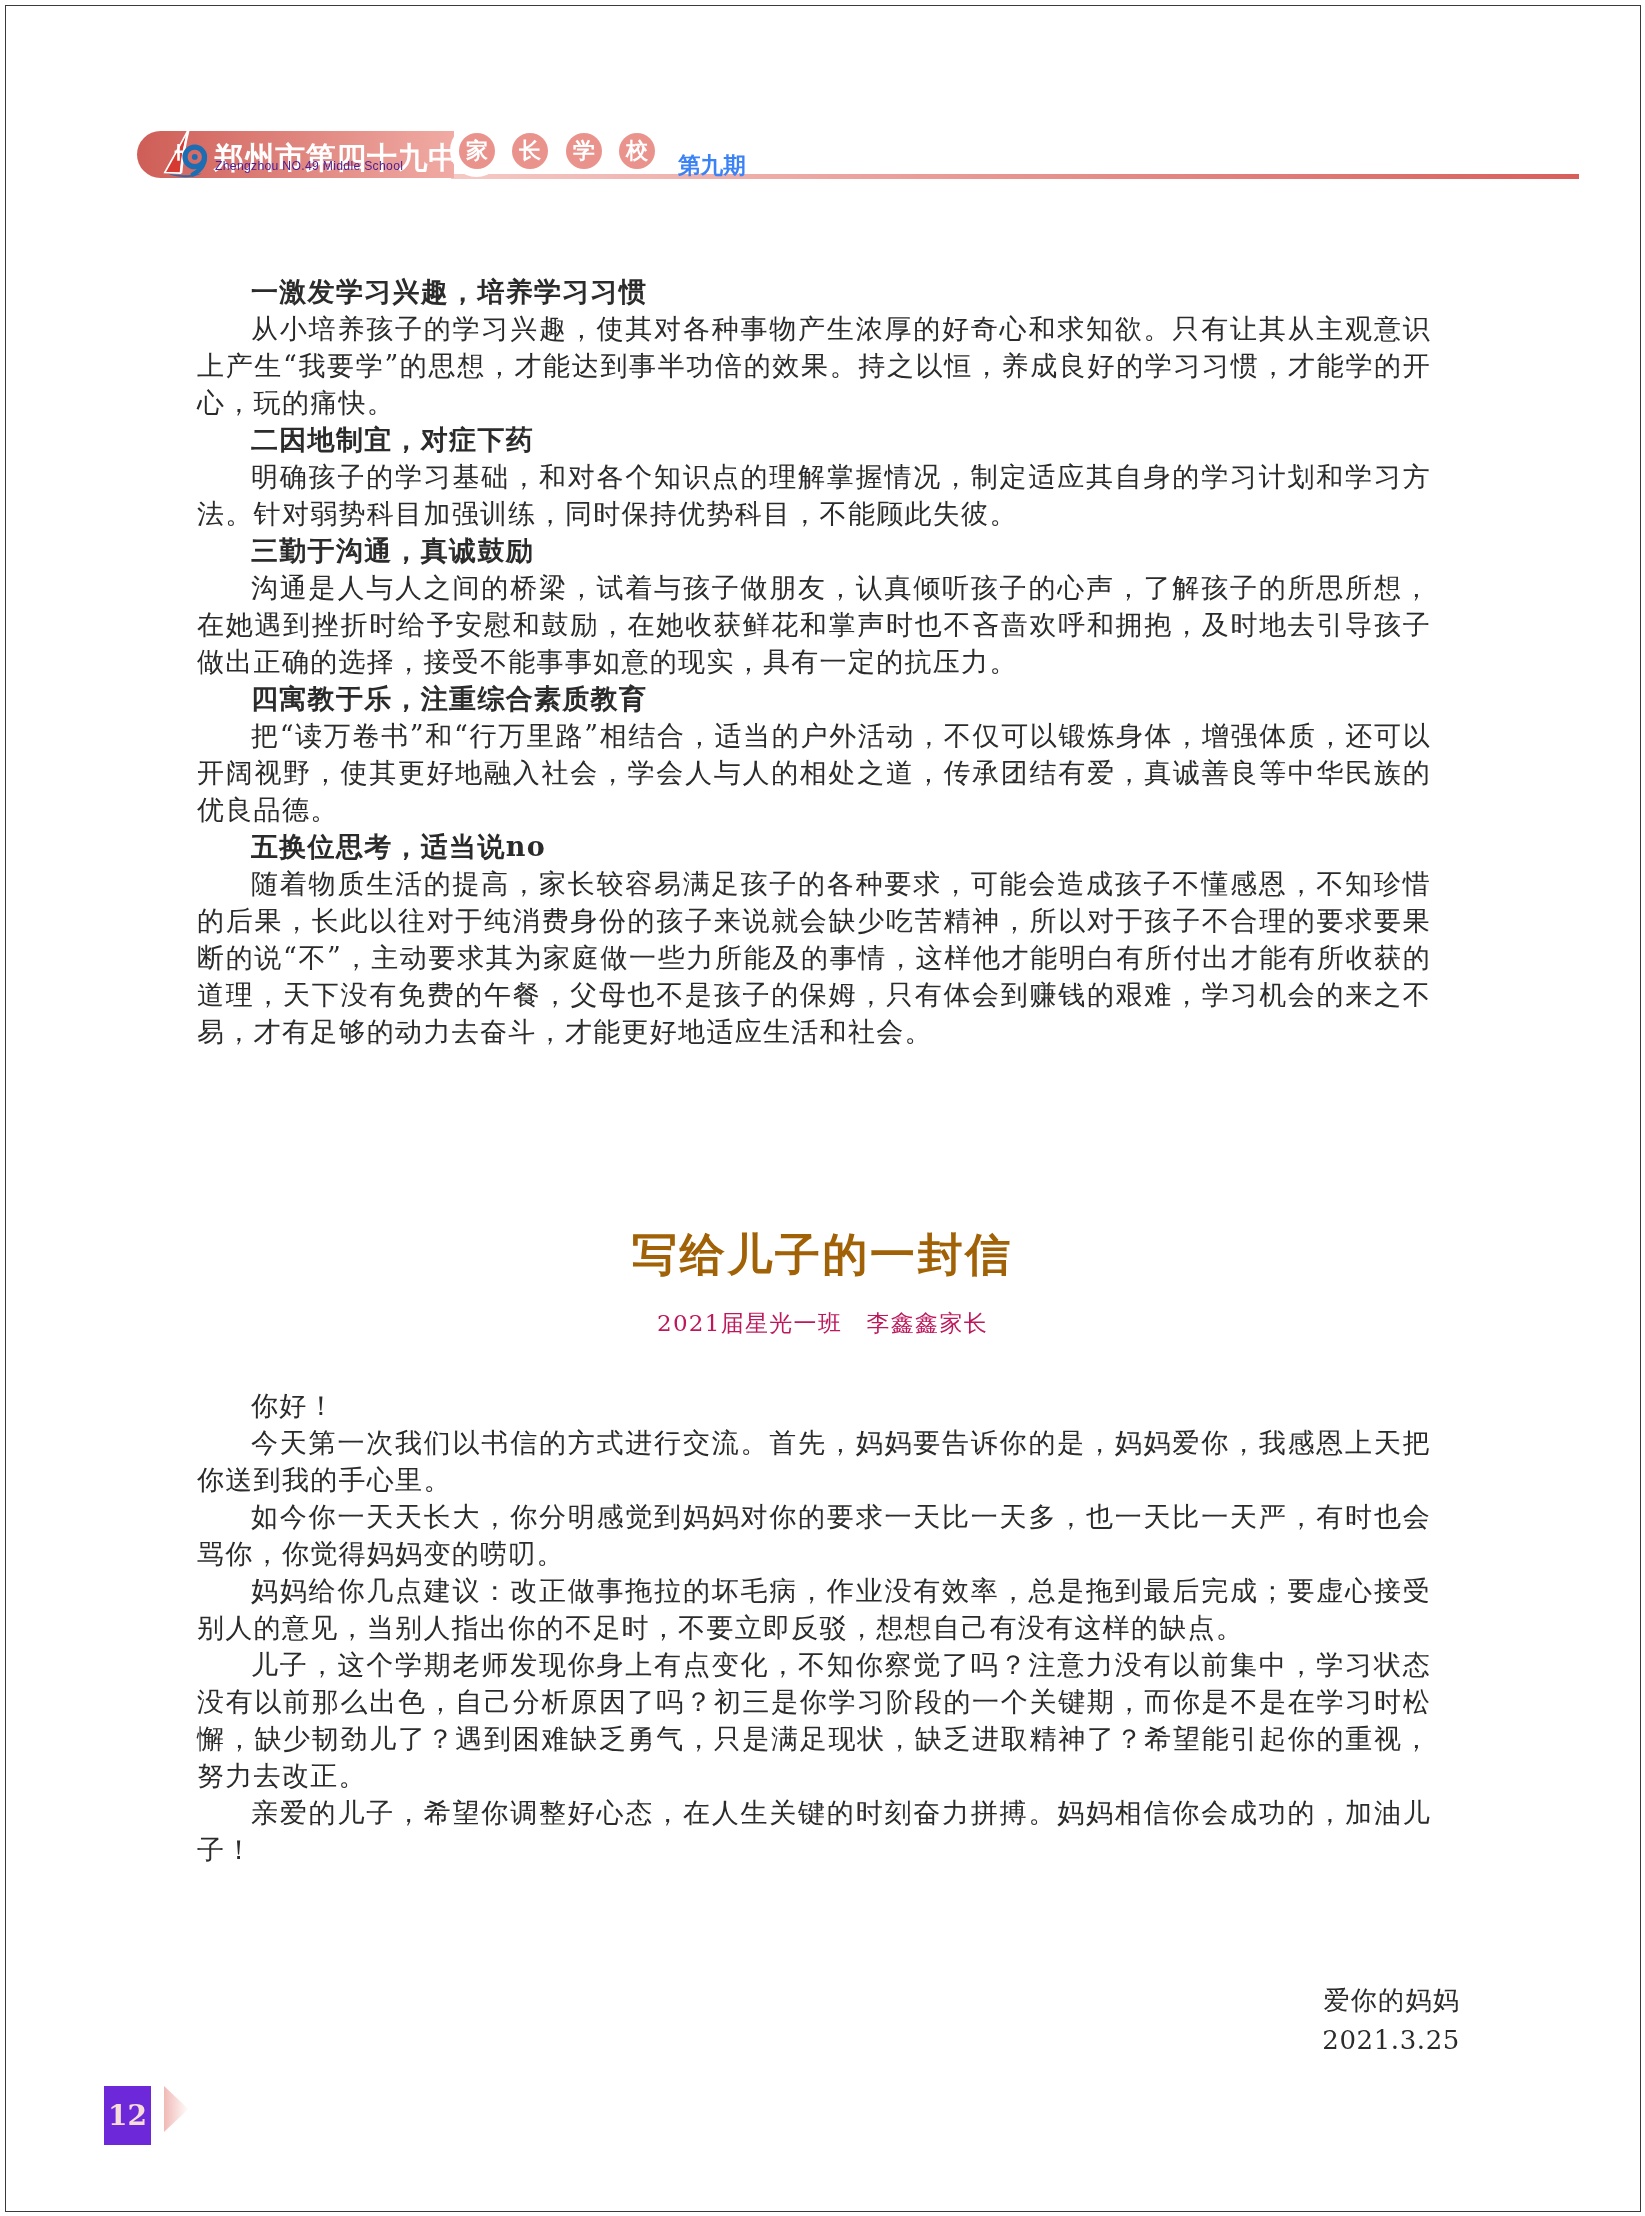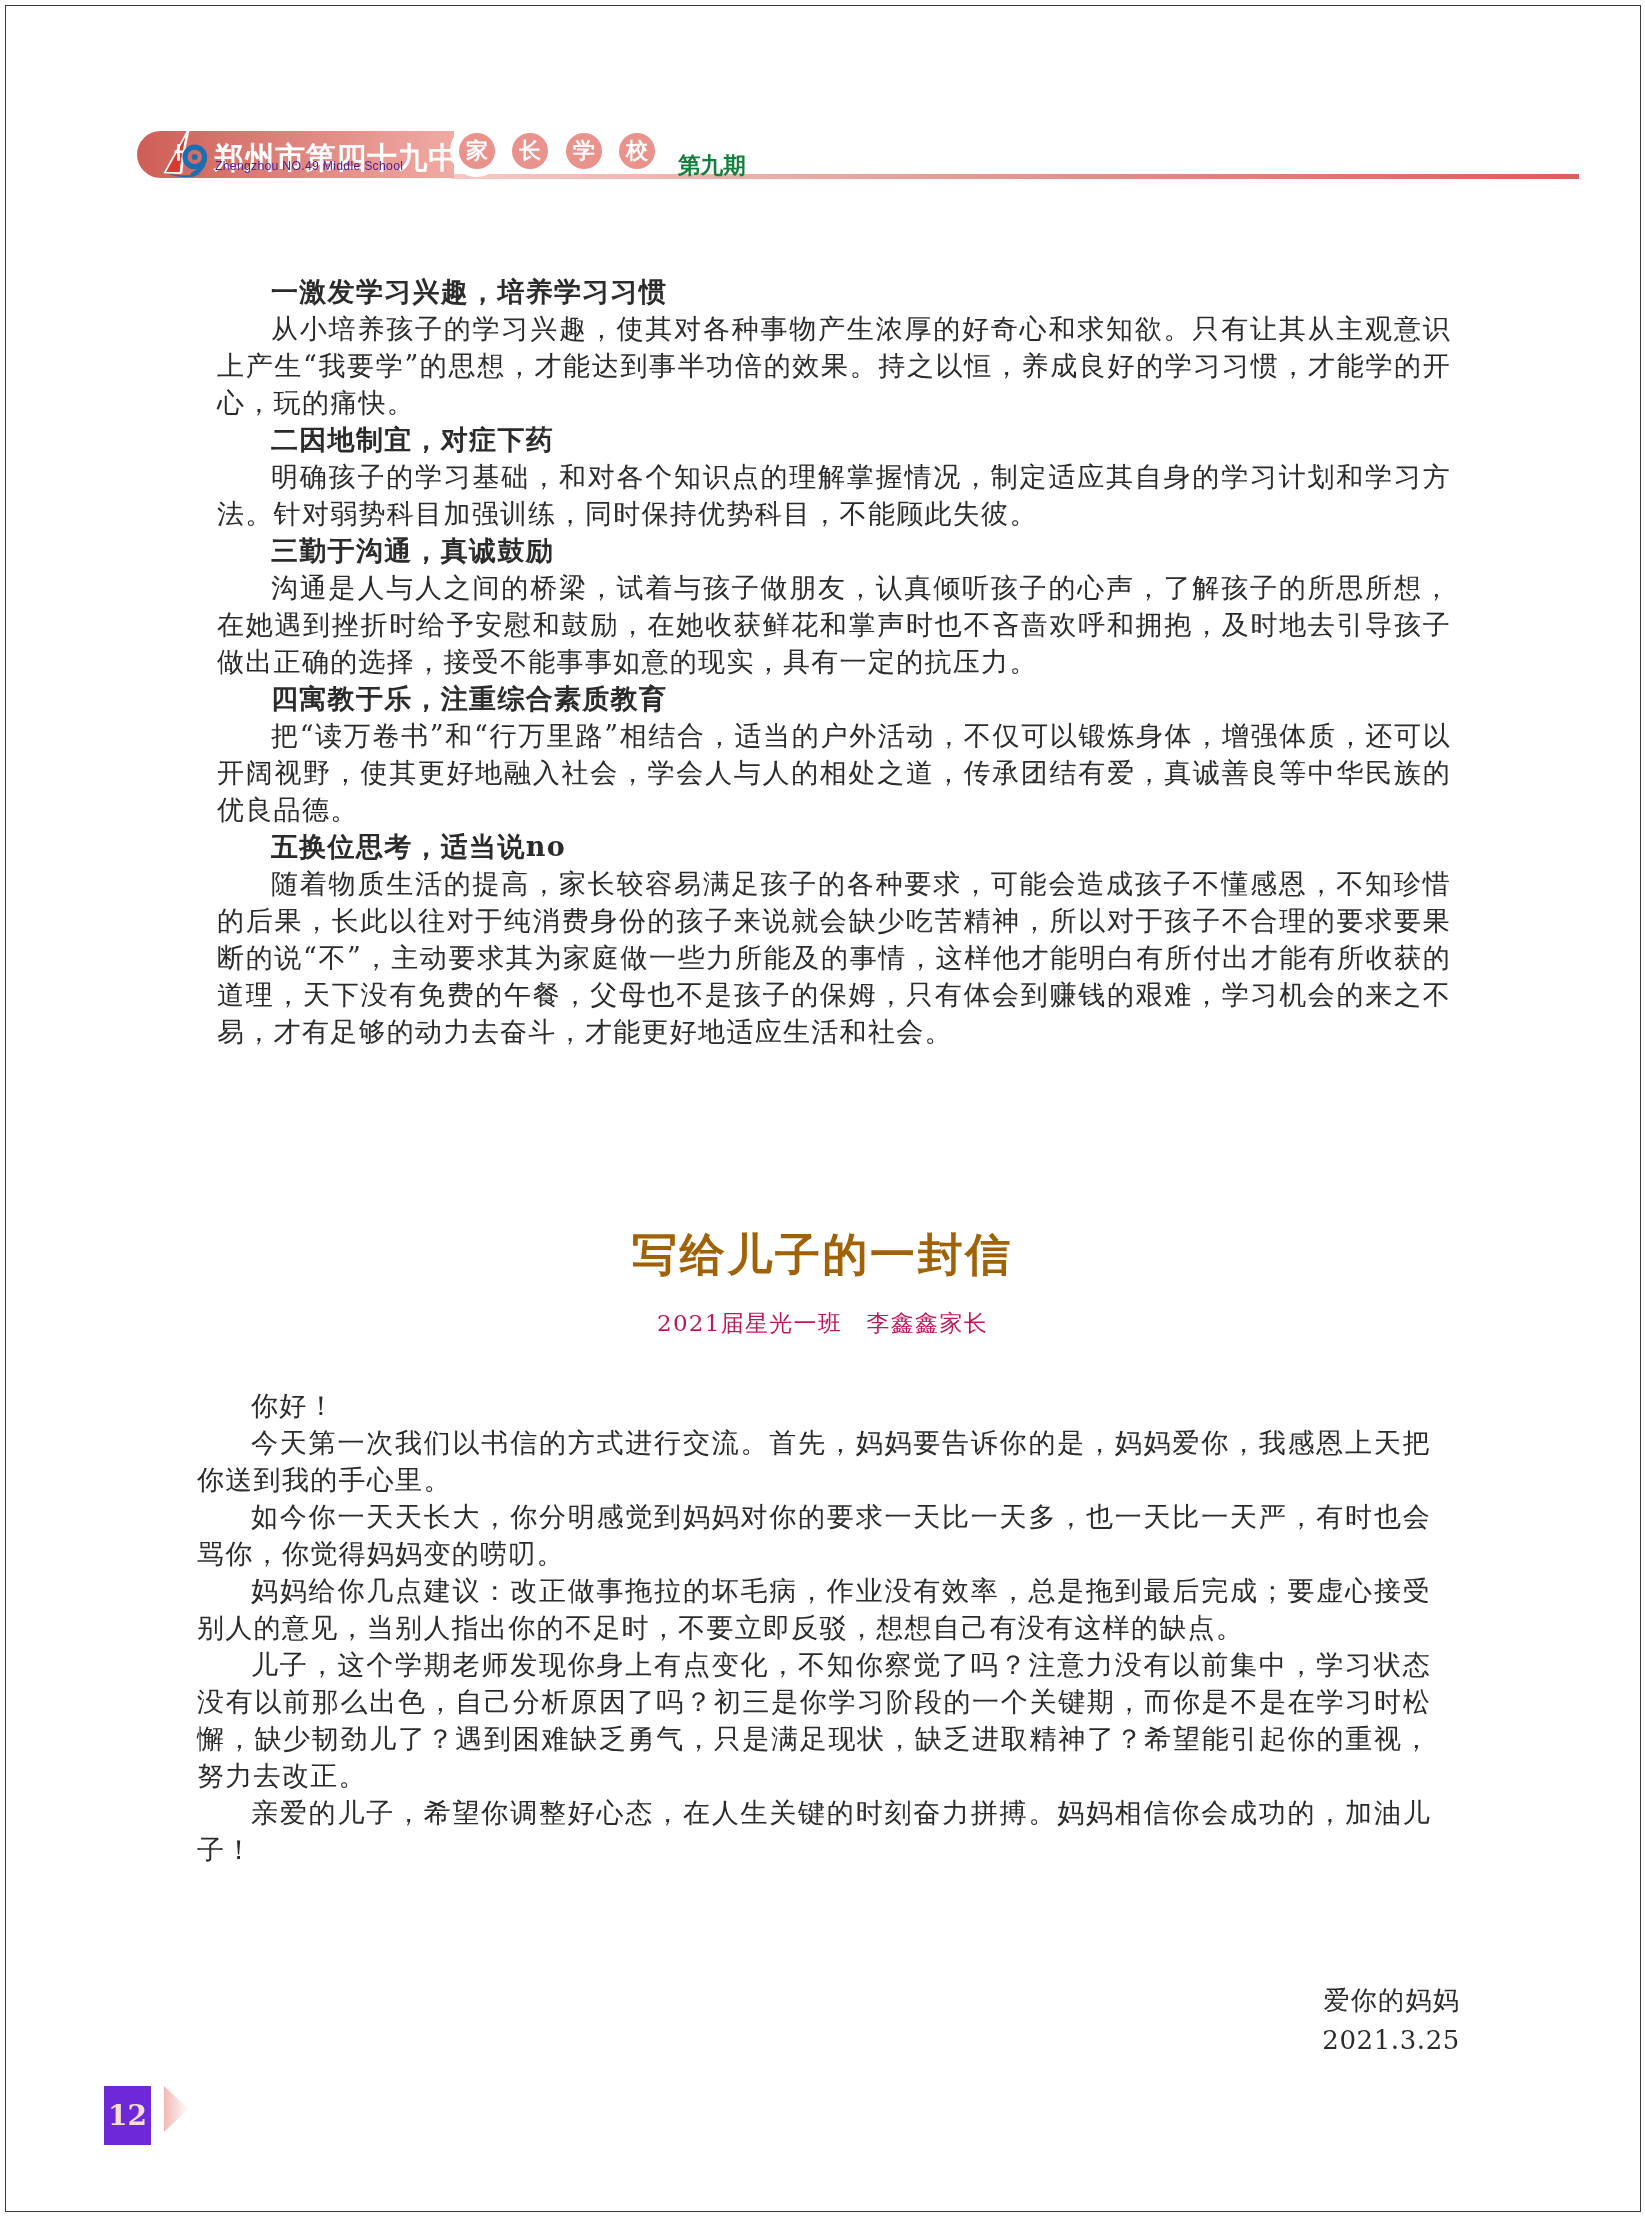--- a/index.html
+++ b/index.html
@@ -50,34 +50,33 @@
     font-family:"Liberation Sans", sans-serif;
     font-size:22px;font-weight:bold;color:#ffffff;
   }
   .badge1{left:459px;}
   .badge2{left:512px;}
   .badge3{left:566px;}
   .badge4{left:619px;}
   .issue{
     position:absolute;left:678px;top:150px;
     font-family:"Liberation Sans", sans-serif;
-    font-size:22.6px;font-weight:bold;color:#15803d;
+    font-size:22.6px;font-weight:bold;color:#3b82f6;
     white-space:nowrap;z-index:3;
   }
   .header-rule{
     position:absolute;left:451px;top:174px;width:1128px;height:4.5px;
     background:linear-gradient(to right,#f5c9c5,#d85f5b);
     z-index:0;
   }
   
   .article{
     position:absolute;left:197px;top:273px;width:1234px;
     font-size:27px;line-height:37px;letter-spacing:1.3px;
     text-align:justify;
-    margin-left:20px;
   }
   .article p{margin:0;text-indent:2em;}
   .sec-h{font-weight:bold;}
   
   .letter-title{
     position:absolute;left:0;top:1225px;width:1645px;
     text-align:center;
     font-size:45px;font-weight:bold;color:#a16207;letter-spacing:2.6px;
   }
   .letter-byline{

